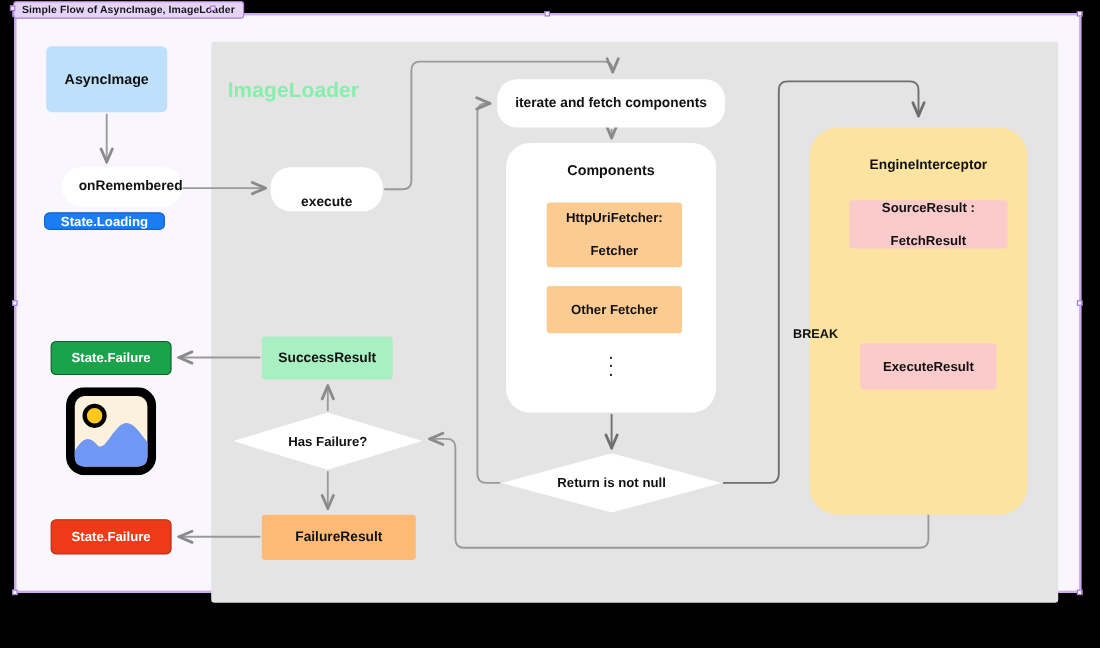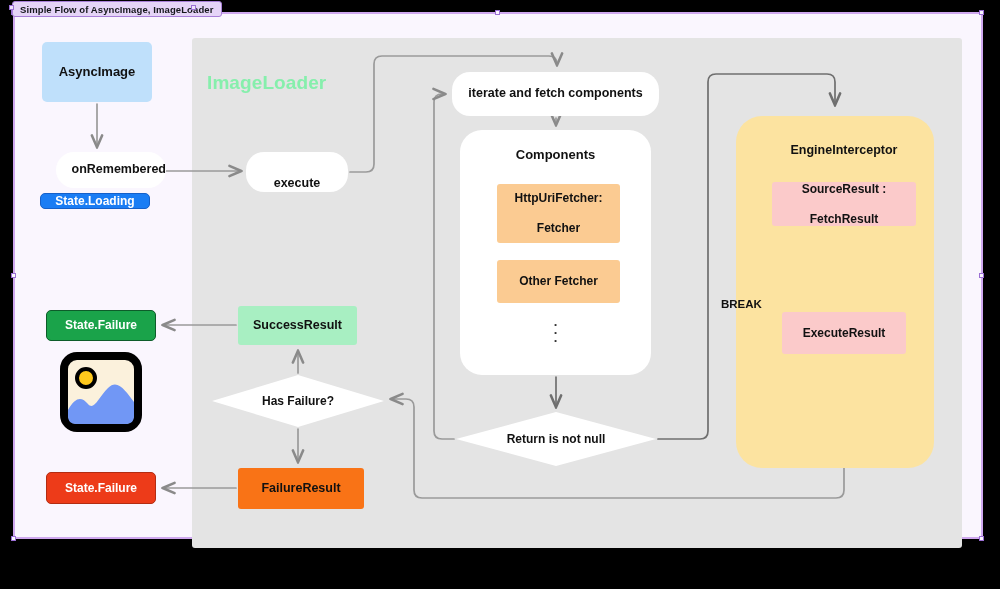--- a/index.html
+++ b/index.html
@@ -74,21 +74,21 @@
   .engine-box{
     left:736px;top:116px;width:198px;height:352px;background:#fce3a0;border-radius:26px;
   }
   .engine-title{position:absolute;left:736px;top:143px;width:216px;text-align:center;font-size:12.5px;font-weight:700;color:#111;}
   .pinkbox{background:#fbcaca;border-radius:3px;font-size:12px;font-weight:700;color:#111;}
   .source-result{left:772px;top:182px;width:144px;height:44px;}
   .execute-result{left:782px;top:312px;width:124px;height:42px;}
 
   .result-node{border-radius:3px;font-size:12.5px;font-weight:700;color:#111;}
   .success-result{left:238px;top:306px;width:119px;height:39px;background:#a8efc2;}
-  .failure-result{left:238px;top:468px;width:126px;height:41px;background:#f97316;}
+  .failure-result{left:238px;top:468px;width:140px;height:41px;background:#fdba74;}
 
   .break-label{position:absolute;left:682px;top:298px;font-size:11.5px;font-weight:700;color:#111;margin-left:39px;}
 
   
   .diamond{position:absolute;display:flex;align-items:center;justify-content:center;}
   .diamond .dshape{position:absolute;inset:0;background:#fff;clip-path:polygon(50% 0,100% 50%,50% 100%,0 50%);}
   .diamond .dlabel{position:relative;font-size:12px;font-weight:700;color:#111;z-index:2;white-space:nowrap;}
   .has-failure{left:212px;top:375px;width:172px;height:52px;}
   .return-null{left:456px;top:412px;width:200px;height:54px;}
 

